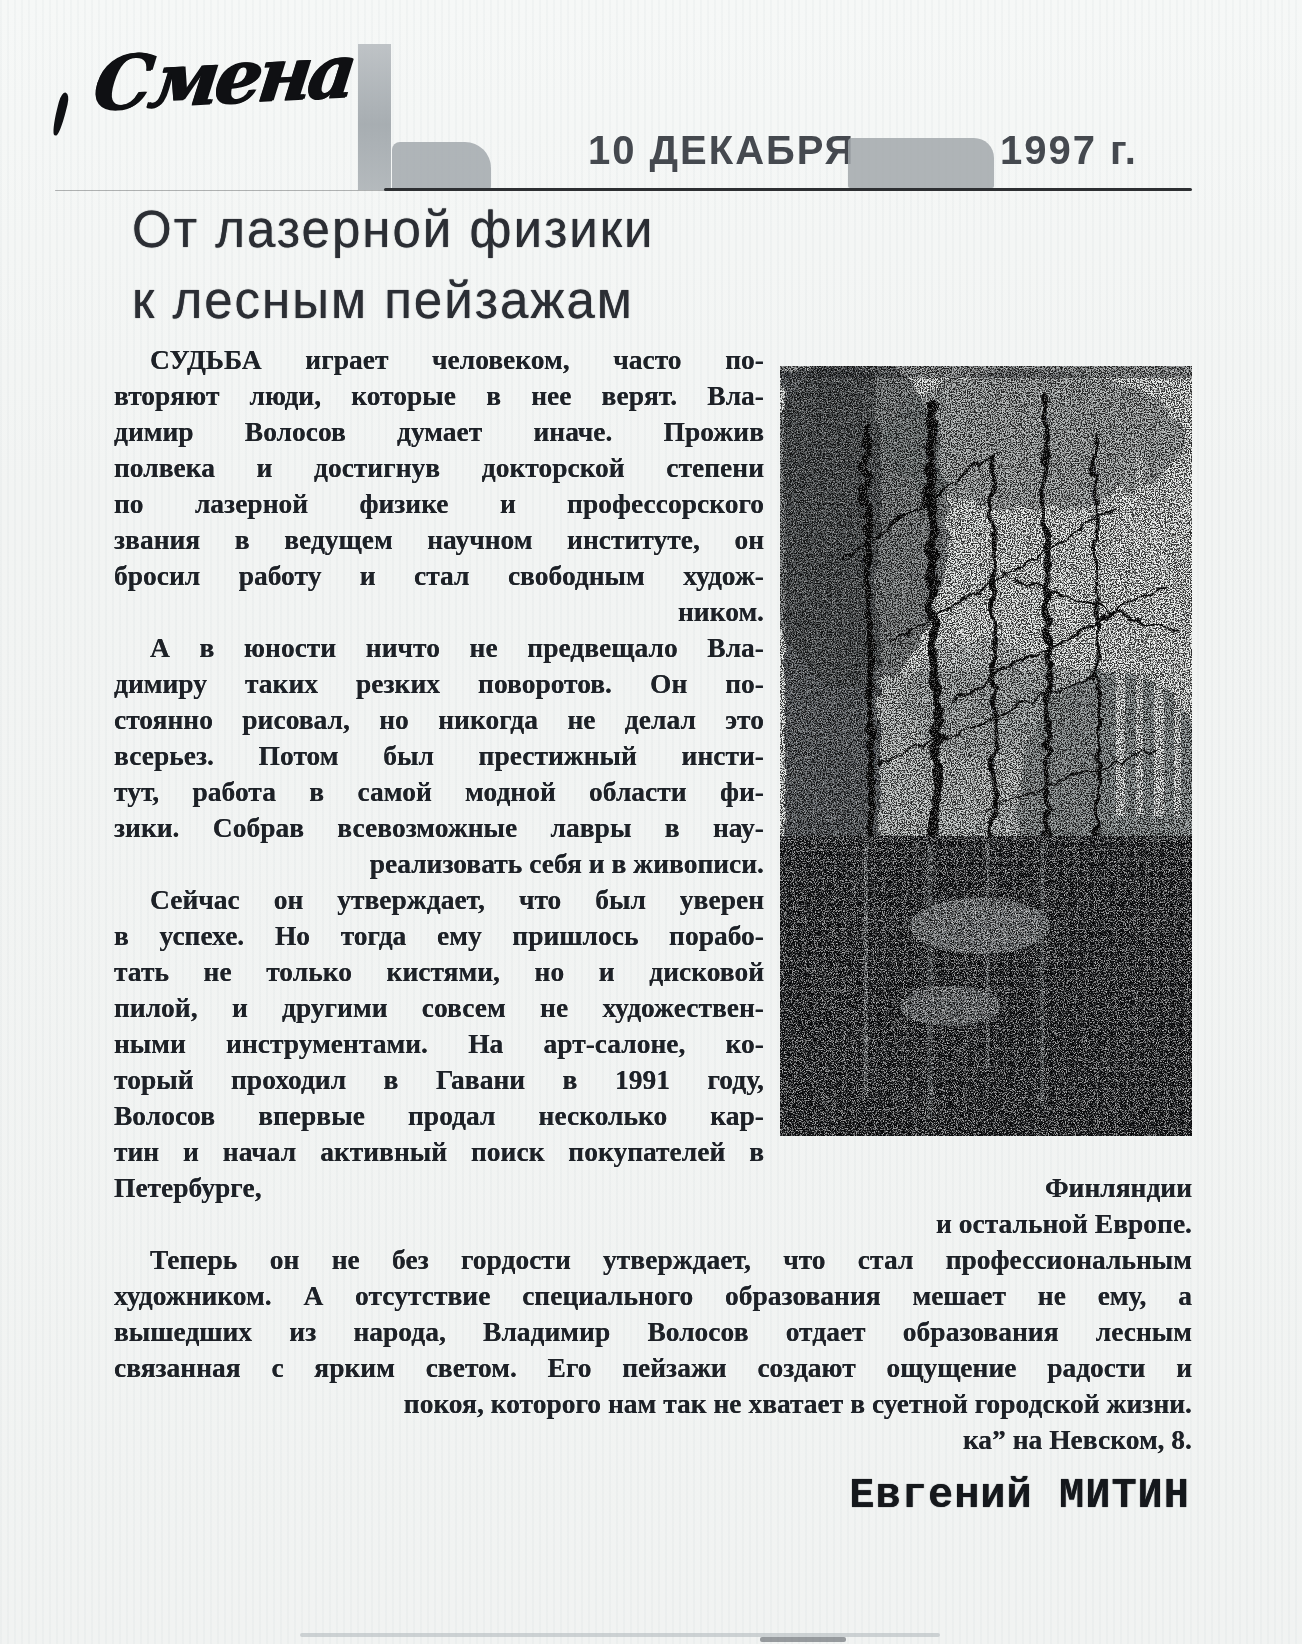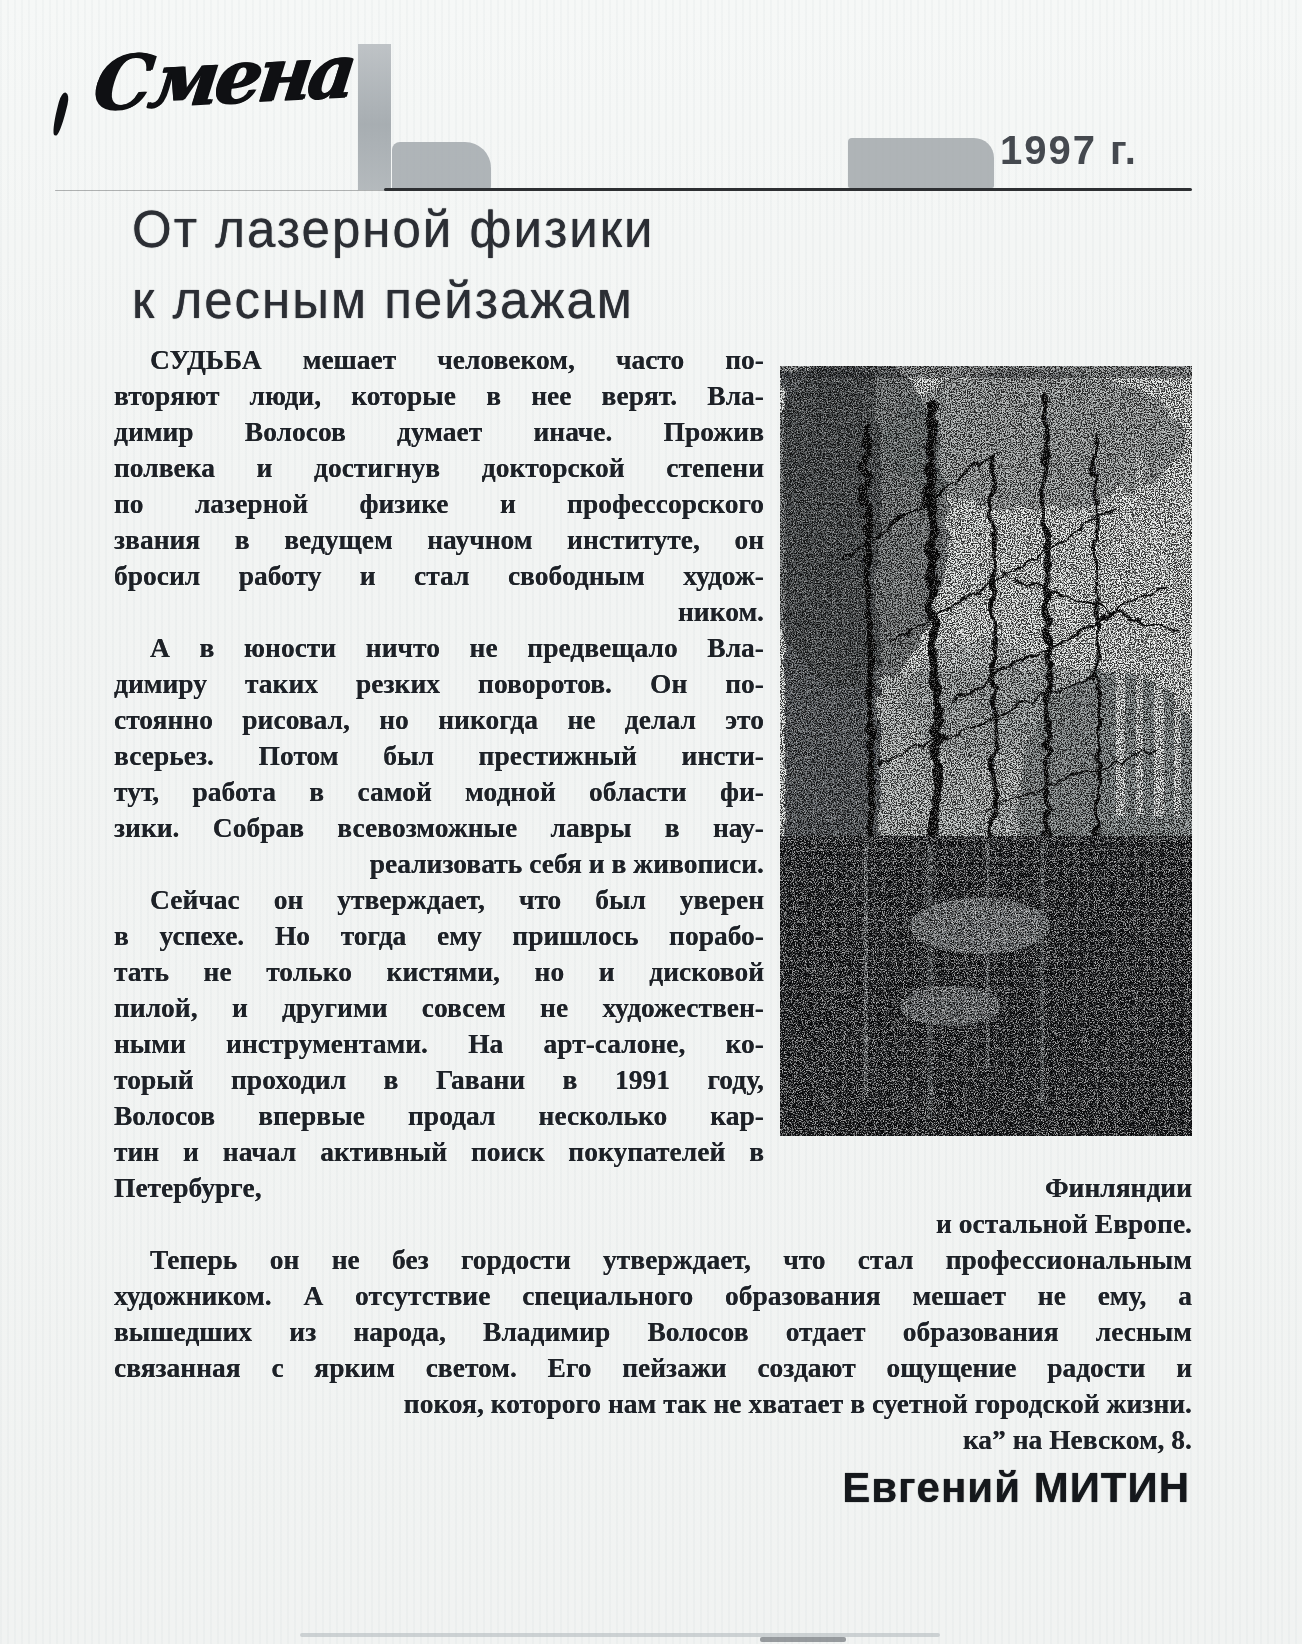--- a/index.html
+++ b/index.html
@@ -71,22 +71,22 @@
     float:right; width:412px; height:770px;
     margin:24px 0 12px 16px;
   }
   .photo svg { display:block; width:412px; height:770px; }
   .tline { white-space:normal; }
   .jline { text-align:justify; text-align-last:justify; }
   .lline { text-align:right; }
   .indent { text-indent:36px; }
 
   .byline {
-    margin-top:12px; text-align:right; padding-right:2px;
-    font-family:Liberation Sans, sans-serif; font-weight:bold;
+    margin-top:20px; text-align:right; padding-right:2px;
+    font-family:Liberation Mono, monospace; font-weight:bold;
     font-size:42px; letter-spacing:1px; color:#15181c;
     text-shadow:0 0 1px #15181c;
   }
 
   
   .bottom-smudge {
     position:absolute; left:300px; top:1633px; width:640px; height:4px;
     background:#b4babe; opacity:.6; border-radius:2px;
   }
   .bottom-smudge-dark {
@@ -97,20 +97,21 @@
 </head>
 <body>
 
 <div class="page">
 
   <div class="logo-flick"></div>
   <div class="logo">Смена</div>
   <div class="gray-bar"></div>
   <div class="gray-blob"></div>
   <div class="masthead-rule"></div>
+  <div class="issue-date">10 ДЕКАБРЯ</div>
   <div class="date-gray-block"></div>
   <div class="issue-year">1997 г.</div>
 
   <h1 class="headline">
     <span class="hl">От лазерной физики</span>
     <span class="hl">к лесным пейзажам</span>
   </h1>
 
   <div class="article">
 
@@ -178,21 +179,21 @@
         <rect x="0" y="0" width="412" height="12" fill="#2b2e31" opacity="0.4"></rect>
 
         <rect x="0" y="0" width="412" height="770" fill="#000" filter="url(#speckB)" opacity="0.8"></rect>
         <rect x="0" y="0" width="412" height="770" fill="#fff" filter="url(#speckW)" opacity="0.4"></rect>
         <rect x="0" y="470" width="412" height="300" fill="#fff" filter="url(#speckW)" opacity="0.55"></rect>
       </svg>
     </div>
 
     <div>
         <div class="para">
-          <div class="tline jline indent">СУДЬБА мешает человеком, часто по-</div>
+          <div class="tline jline indent">СУДЬБА играет человеком, часто по-</div>
           <div class="tline jline">вторяют люди, которые в нее верят. Вла-</div>
           <div class="tline jline">димир Волосов думает иначе. Прожив</div>
           <div class="tline jline">полвека и достигнув докторской степени</div>
           <div class="tline jline">по лазерной физике и профессорского</div>
           <div class="tline jline">звания в ведущем научном институте, он</div>
           <div class="tline jline">бросил работу и стал свободным худож-</div>
           <div class="tline lline">ником.</div>
         </div>
         <div class="para">
           <div class="tline jline indent">А в юности ничто не предвещало Вла-</div>

